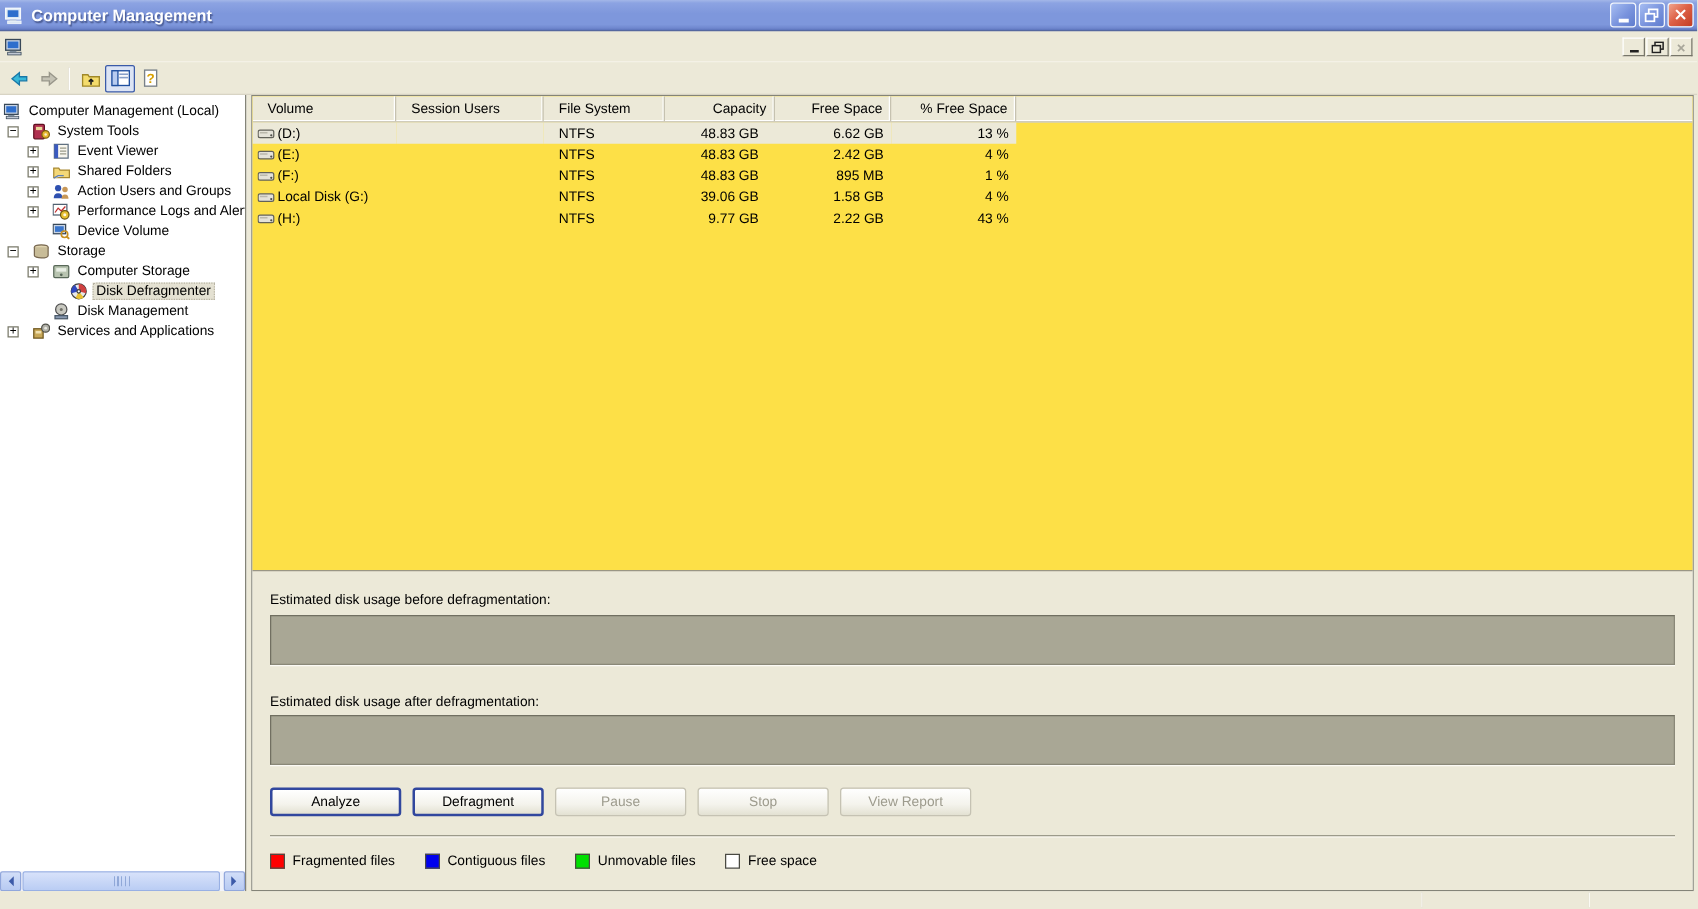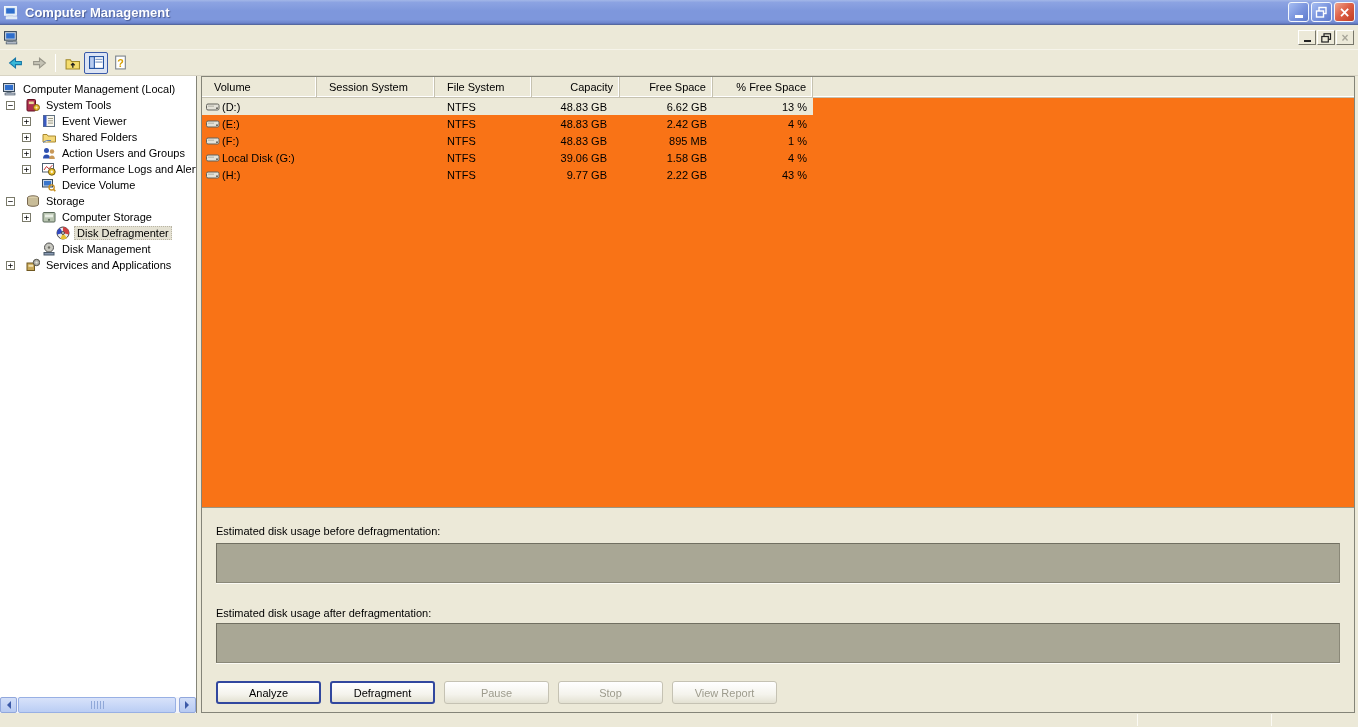--- a/index.html
+++ b/index.html
@@ -52,21 +52,21 @@
   .sb-thumb { position:absolute; left:1px; top:0; width:158px; height:16px; border:1px solid #98B0E4; border-radius:2px;
     background:linear-gradient(to bottom,#D8E2FA,#BACDF4); display:flex; align-items:center; justify-content:center; }
   .sb-grip { width:13px; height:8px; background:repeating-linear-gradient(90deg,#90A8D8 0 1px,transparent 1px 3px); }
   .arrow-l { width:0; height:0; border:4px solid transparent; border-right-color:#3C5AA8; margin-left:-3px; }
   .arrow-r { width:0; height:0; border:4px solid transparent; border-left-color:#3C5AA8; margin-right:-3px; }
 
   .right-pane { position:absolute; left:201px; top:76px; width:1154px; height:637px;
     border:1px solid #848478; background:#FFF; display:flex; flex-direction:column; }
 
   
-  .list-area { height:430px; background:#f97316; overflow:hidden; }
+  .list-area { height:379px; background:#fde047; overflow:hidden; }
   .list-header { height:21px; display:flex; background:#ECE9D8; border-bottom:1px solid #C6C2B0; box-shadow:inset 0 -1px 0 #FFF; }
   .hcell { display:flex; align-items:center; border-right:1px solid #C6C2B0; box-shadow:inset -1px 0 0 #FFF; padding:0 6px 0 12px; }
   .hcell.r { justify-content:flex-end; }
   .hfill { flex:1; }
   .lrow { height:17px; display:flex; align-items:center; }
   .lcell { display:flex; align-items:center; height:17px; padding-left:12px; overflow:hidden; white-space:nowrap; }
   .lcell.r { justify-content:flex-end; padding-left:0; }
   .lrow.selected .lcell { background:#ECE9D8; }
   .vol-cell { padding-left:4px !important; }
   .vol-cell .ticon { margin-right:2px; }
@@ -349,21 +349,21 @@
       <div class="sb-arrow">
           <span class="arrow-r"></span>
         </div>
     </div>
   </div>
 
   <div class="right-pane">
     <div class="list-area">
       <div class="list-header" id="list-header">
           <div class="hcell" style="width: 115px;">Volume</div>
-          <div class="hcell" style="width: 118px;">Session System</div>
+          <div class="hcell" style="width: 118px;">Session Users</div>
           <div class="hcell" style="width: 97px;">File System</div>
           <div class="hcell r" style="width: 88px;">Capacity</div>
           <div class="hcell r" style="width: 93px;">Free Space</div>
           <div class="hcell r" style="width: 100px;">% Free Space</div>
           <div class="hfill"></div>
         </div>
       <div id="list-rows">
           <div class="lrow selected">
             <div class="lcell vol-cell" style="width: 115px;">
               <span class="ticon">
@@ -458,20 +458,38 @@
       <div class="usage-label" style="top:99px">Estimated disk usage after defragmentation:</div>
       <div class="usage-bar" style="top:115px"></div>
       <div class="btn-row" id="defrag-buttons">
           <button class="xp-btn on">Analyze</button>
           <button class="xp-btn on">Defragment</button>
           <button class="xp-btn off" disabled="">Pause</button>
           <button class="xp-btn off" disabled="">Stop</button>
           <button class="xp-btn off" disabled="">View Report</button>
         </div>
       <div class="legend-divider"></div>
+      <div class="legend-row" id="legend-row">
+          <span class="legend-item">
+            <span class="legend-swatch" style="background: rgb(255, 0, 0);"></span>
+            <span>Fragmented files</span>
+          </span>
+          <span class="legend-item">
+            <span class="legend-swatch" style="background: rgb(0, 0, 238);"></span>
+            <span>Contiguous files</span>
+          </span>
+          <span class="legend-item">
+            <span class="legend-swatch" style="background: rgb(0, 224, 0);"></span>
+            <span>Unmovable files</span>
+          </span>
+          <span class="legend-item">
+            <span class="legend-swatch" style="background: rgb(255, 255, 255);"></span>
+            <span>Free space</span>
+          </span>
+        </div>
     </div>
   </div>
 
   <div class="status-strip">
     <span class="strip-sep" style="left:1137px"></span>
     <span class="strip-sep" style="left:1271px"></span>
   </div>
 </div>
 
 </body></html>

